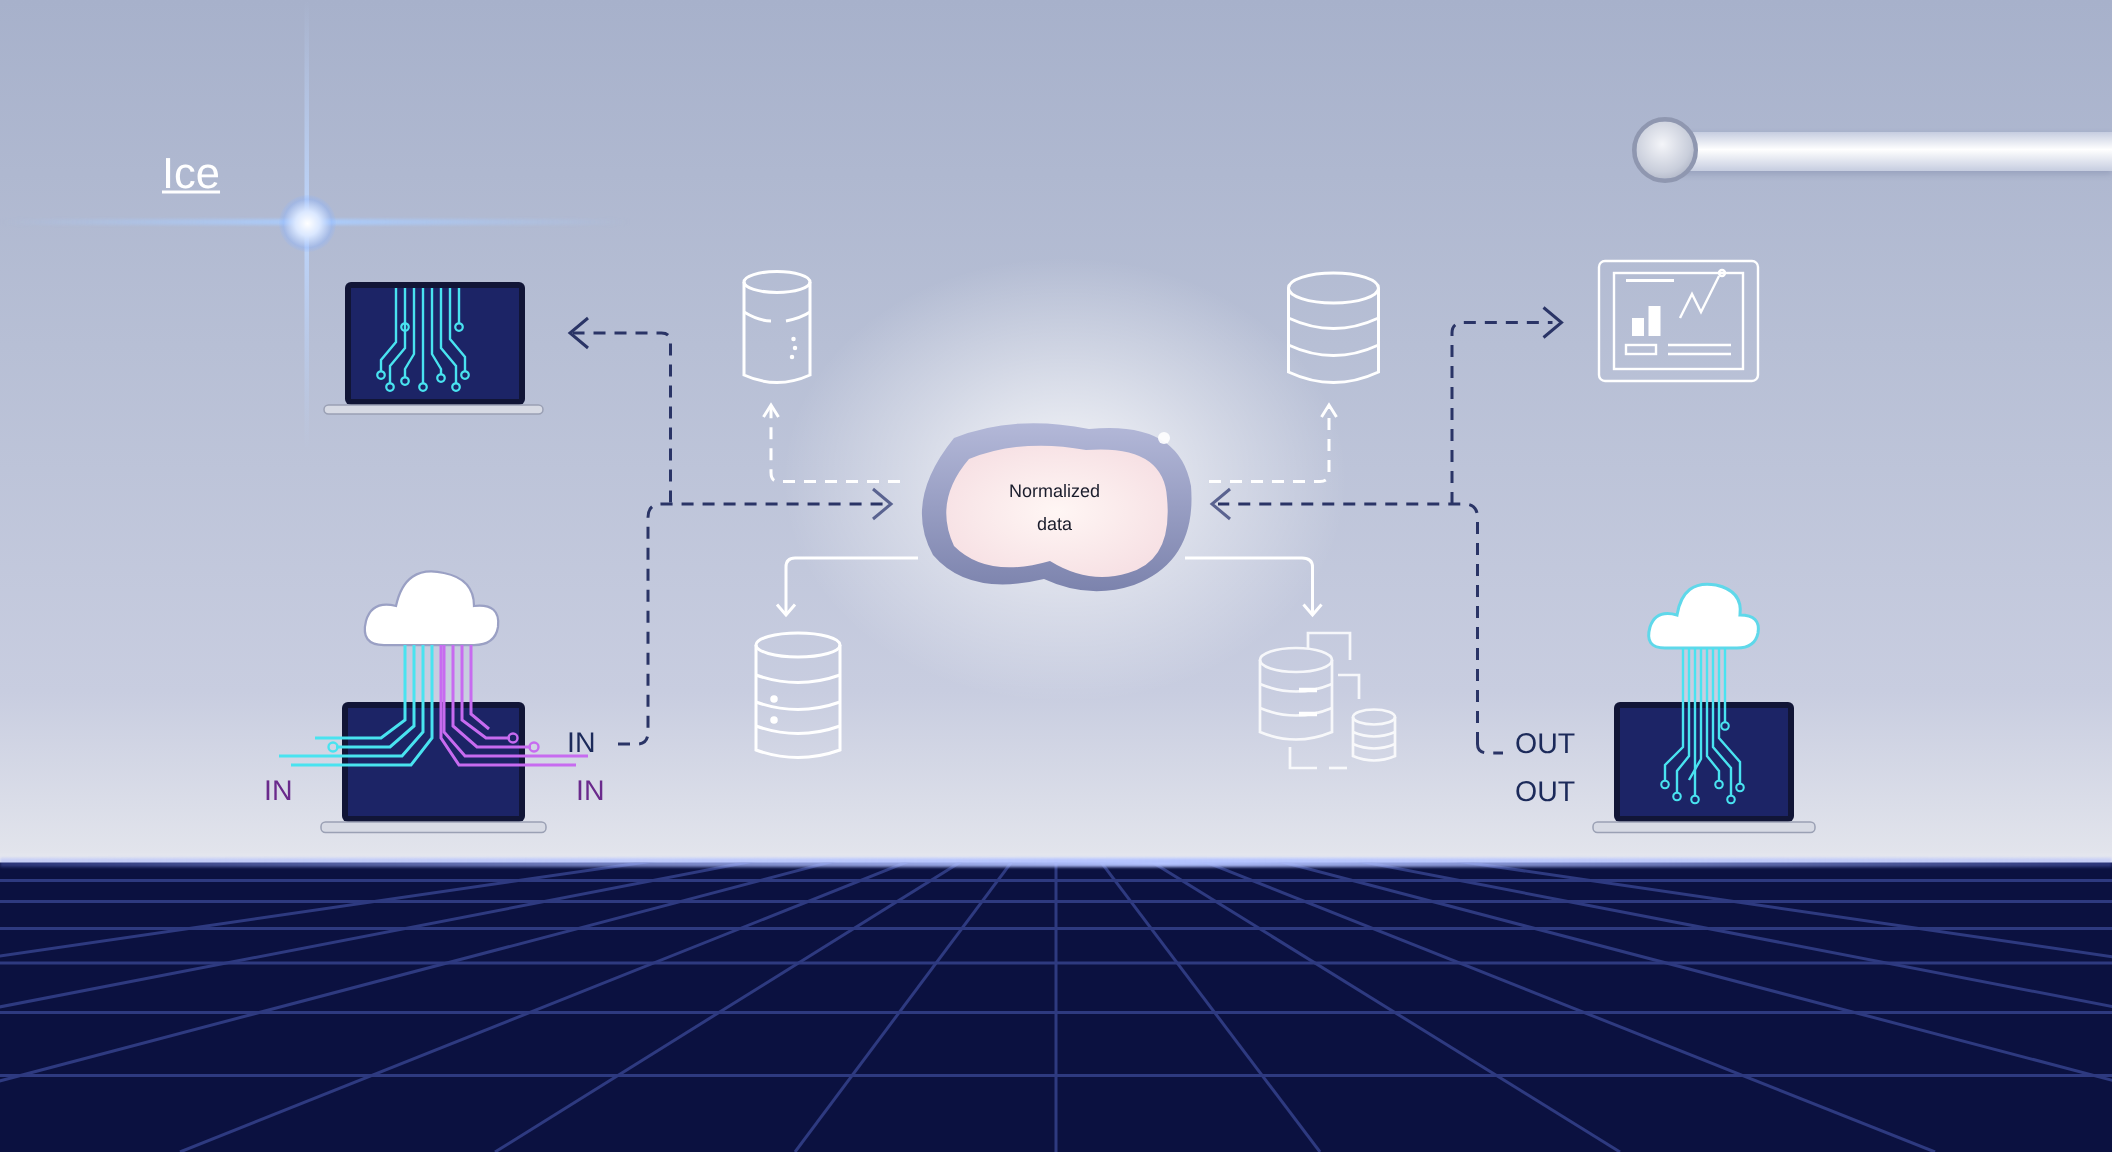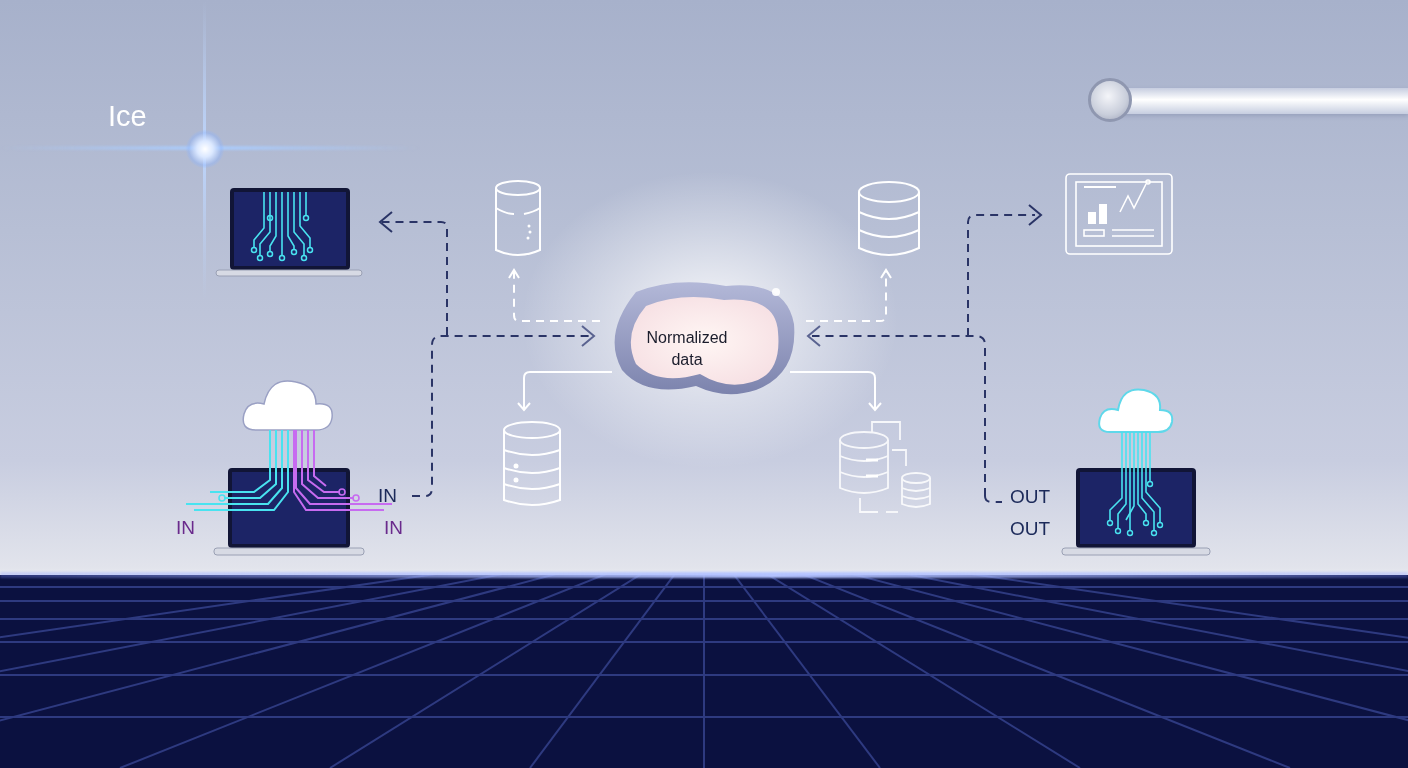--- a/index.html
+++ b/index.html
@@ -8,30 +8,30 @@
     background:linear-gradient(180deg,#a7b1cb 0%,#b7bfd5 30%,#c8cde0 60%,#e2e4ec 74%,#eceef4 75%);}
   .abs{position:absolute;}
   .glow-center{left:520px;top:170px;width:380px;height:300px;
     background:radial-gradient(ellipse at center,rgba(255,255,255,0.85) 0%,rgba(255,255,255,0.35) 40%,rgba(255,255,255,0) 70%);}
   .flare-h{left:0;top:146px;width:420px;height:4px;
     background:linear-gradient(90deg,rgba(140,180,255,0) 0%,rgba(170,205,255,0.9) 50%,rgba(140,180,255,0) 100%);filter:blur(1px);}
   .flare-v{left:203px;top:0;width:3px;height:300px;
     background:linear-gradient(180deg,rgba(150,190,255,0) 0%,rgba(190,215,255,0.9) 50%,rgba(150,190,255,0) 100%);}
   .flare-dot{left:186px;top:130px;width:38px;height:38px;border-radius:50%;
     background:radial-gradient(circle,#ffffff 0%,#dbe8ff 30%,rgba(140,180,255,0.4) 60%,rgba(140,180,255,0) 75%);}
-  .ice-label{left:108px;top:100px;color:#ffffff;font-size:29px;}
+  .ice-label{left:108px;top:100px;color:#ffffff;font-size:29px;text-decoration:underline;}
   .slider-track{left:1108px;top:88px;width:300px;height:26px;border-radius:13px 0 0 13px;
     background:linear-gradient(180deg,#c6cde0 0%,#ffffff 45%,#c6cde0 100%);box-shadow:0 2px 4px rgba(80,90,130,0.25);}
   .slider-knob{left:1088px;top:78px;width:44px;height:44px;border-radius:50%;
     background:radial-gradient(circle at 45% 40%,#f4f5f9 0%,#c9cedb 60%,#9aa1b6 100%);border:3px solid #8f97b0;box-sizing:border-box;}
   .floor{left:0;top:575px;width:1408px;height:193px;background:#0b1140;overflow:hidden;}
   .floor-edge{left:0;top:572px;width:1408px;height:6px;
     background:linear-gradient(90deg,rgba(120,140,255,0.3),rgba(180,195,255,1) 55%,rgba(120,140,255,0.3));filter:blur(1px);}
   .hub{left:606px;top:274px;width:190px;height:124px;}
-  .hub-label{left:592px;top:316px;width:190px;text-align:center;color:#1b1d2c;font-size:16px;line-height:22px;margin-top:11px;}
+  .hub-label{left:608px;top:316px;width:190px;text-align:center;color:#1b1d2c;font-size:12px;line-height:22px;}
   .lbl{color:#1c2a5a;font-size:19px;}
   .lbl-purple{color:#6a2a8c;font-size:19px;}
 </style>
 </head>
 <body>
 
 <div class="abs glow-center"></div>
 <div class="abs flare-h"></div>
 <div class="abs flare-v"></div>
 <div class="abs flare-dot"></div>

